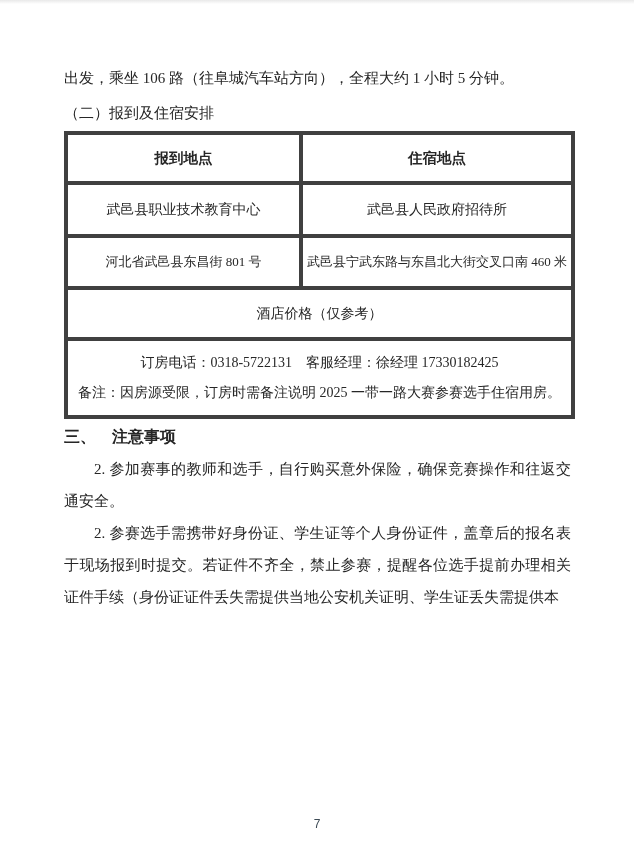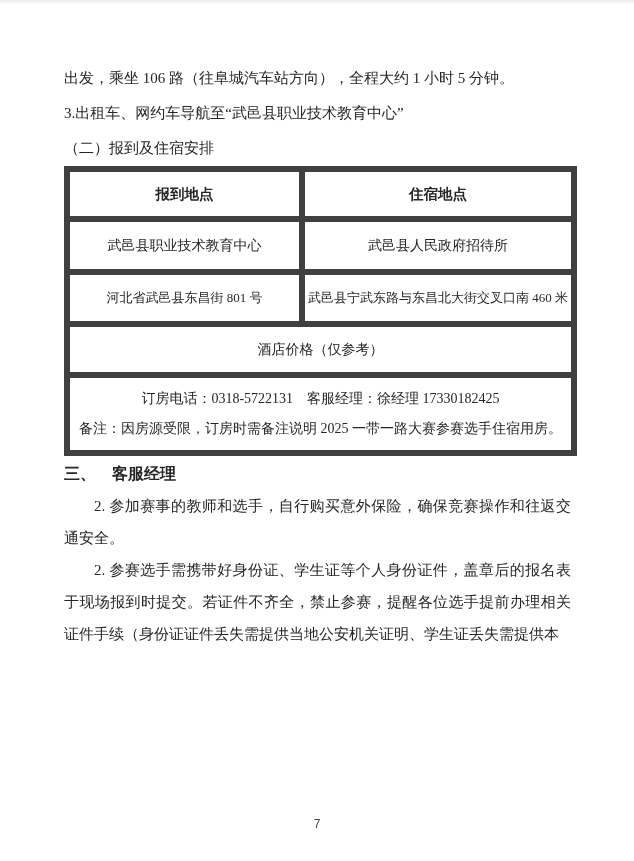--- a/index.html
+++ b/index.html
@@ -35,21 +35,21 @@
   .para-1line  { height: 35px;  overflow: hidden; }
   .para-3line  { height: 105px; overflow: hidden; }
 
   table.lodging {
     border-collapse: collapse;
     table-layout: fixed;
     width: 507px;
     margin-top: 0;
   }
   table.lodging td, table.lodging th {
-    border: 6px solid #404040;
+    border: 4px solid #404040;
     text-align: center;
     vertical-align: middle;
     font-size: 14px;
     font-weight: normal;
     padding: 0 3px;
     line-height: 22px;
     color: #262626;
     overflow: hidden;
   }
   table.lodging th { font-weight: bold; font-size: 14.5px; }
@@ -96,21 +96,20 @@
   }
 </style>
 </head>
 <body>
 
 <div class="page">
   <div class="top-edge"></div>
 
   <div class="content">
     <p class="para-1line">出发，乘坐 106 路（往阜城汽车站方向），全程大约 1 小时 5 分钟。</p>
-    <p class="para-1line">3.出租车、网约车导航至“武邑县职业技术教育中心”</p>
     <p class="para-1line">（二）报到及住宿安排</p>
 
     <table class="lodging">
       <colgroup>
           <col class="c1">
           <col class="c2">
         </colgroup>
       <tbody>
           <tr class="r-header">
         <th>报到地点</th>
@@ -129,19 +128,19 @@
       </tr>
       <tr class="r-booking">
         <td colspan="2">
           <div>订房电话：0318-5722131　客服经理：徐经理 17330182425</div>
           <div>备注：因房源受限，订房时需备注说明 2025 一带一路大赛参赛选手住宿用房。</div>
         </td>
       </tr>
     </tbody>
       </table>
 
-    <p class="notes-heading">三、　客服经理</p>
+    <p class="notes-heading">三、　注意事项</p>
     <p class="note-item two-line">2. 参加赛事的教师和选手，自行购买意外保险，确保竞赛操作和往返交通安全。</p>
     <p class="note-item three-line">2. 参赛选手需携带好身份证、学生证等个人身份证件，盖章后的报名表于现场报到时提交。若证件不齐全，禁止参赛，提醒各位选手提前办理相关证件手续（身份证证件丢失需提供当地公安机关证明、学生证丢失需提供本</p>
   </div>
 
   <div class="page-number">7</div>
 </div>
 
 </body></html>

